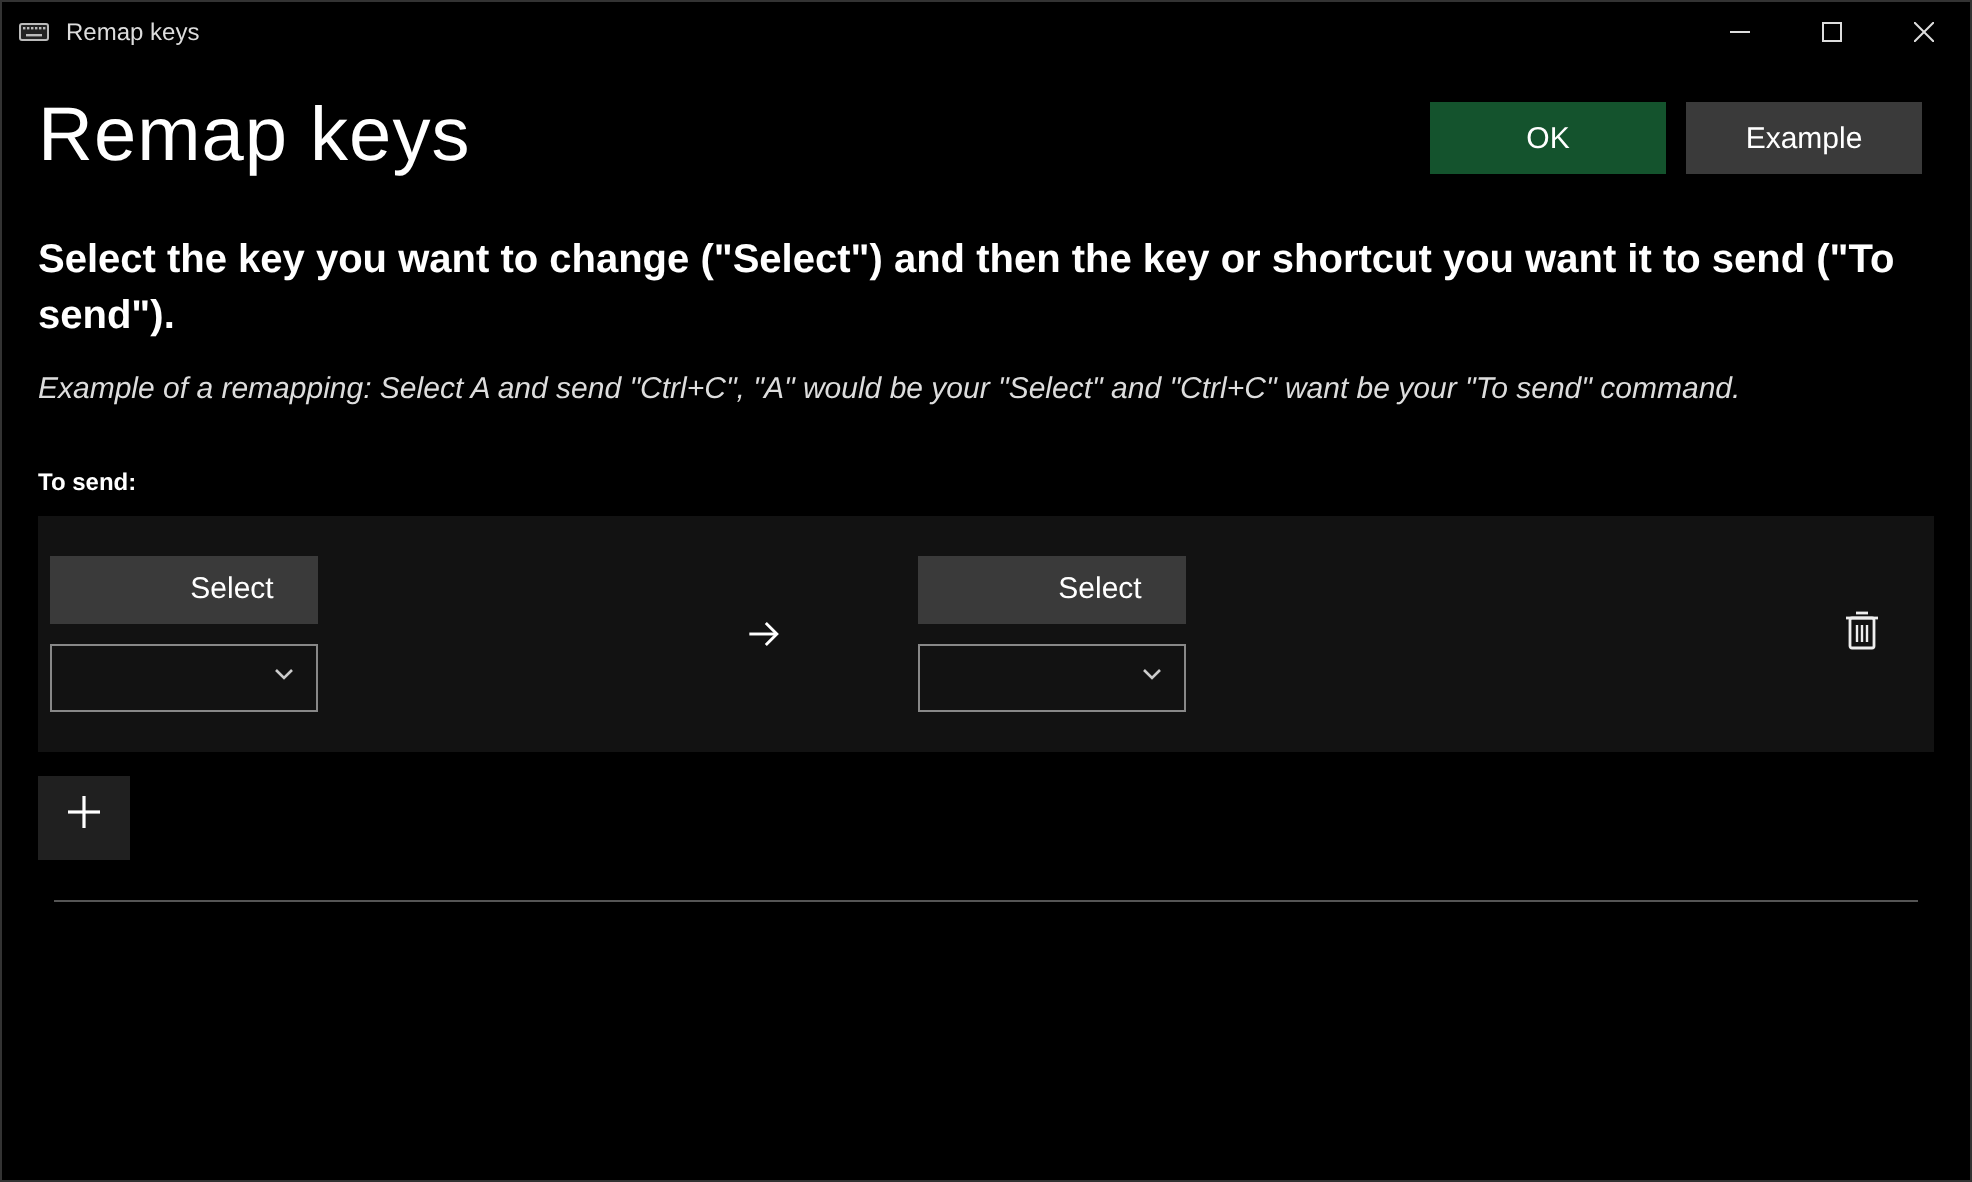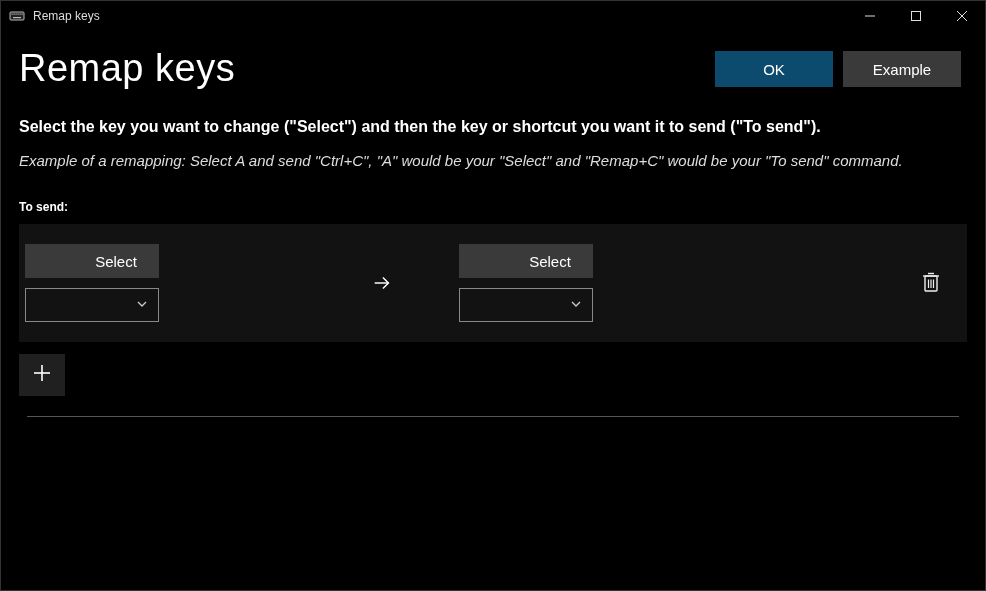--- a/index.html
+++ b/index.html
@@ -89,36 +89,36 @@
       border: none;
       font-size: 15px;
       cursor: pointer;
       display: flex;
       align-items: center;
       justify-content: center;
       font-family: inherit;
     }
 
     .btn-primary {
-      background: #0c4a6e;
+      background: #14532d;
       color: #fff;
     }
 
     .btn-secondary {
       background: #3a3a3a;
       color: #fff;
     }
 
     
     .content {
       padding: 18px 18px 0 18px;
     }
 
     .instructions {
-      font-size: 16px;
+      font-size: 20px;
       font-weight: 600;
       margin-bottom: 12px;
       line-height: 1.4;
     }
 
     .example {
       font-size: 15px;
       font-style: italic;
       color: #ddd;
       line-height: 1.45;
@@ -287,21 +287,21 @@
 <div class="header">
   <h1 class="page-title">Remap keys</h1>
   <div class="header-buttons">
     <button class="btn btn-primary">OK</button>
     <button class="btn btn-secondary">Example</button>
   </div>
 </div>
 
 <div class="content">
   <p class="instructions">Select the key you want to change ("Select") and then the key or shortcut you want it to send ("To send").</p>
-  <p class="example">Example of a remapping: Select A and send "Ctrl+C", "A" would be your "Select" and "Remap+C" would be your "To send" command.</p>
+  <p class="example">Example of a remapping: Select A and send "Ctrl+C", "A" would be your "Select" and "Ctrl+C" want be your "To send" command.</p>
 
   <div class="columns-header">
     <div class="col-tosend-header">To send:</div>
   </div>
 
   <div class="mapping-row">
     <div class="col col-select">
       <button class="select-btn">Select</button>
       <div class="dropdown">
         <span></span>

